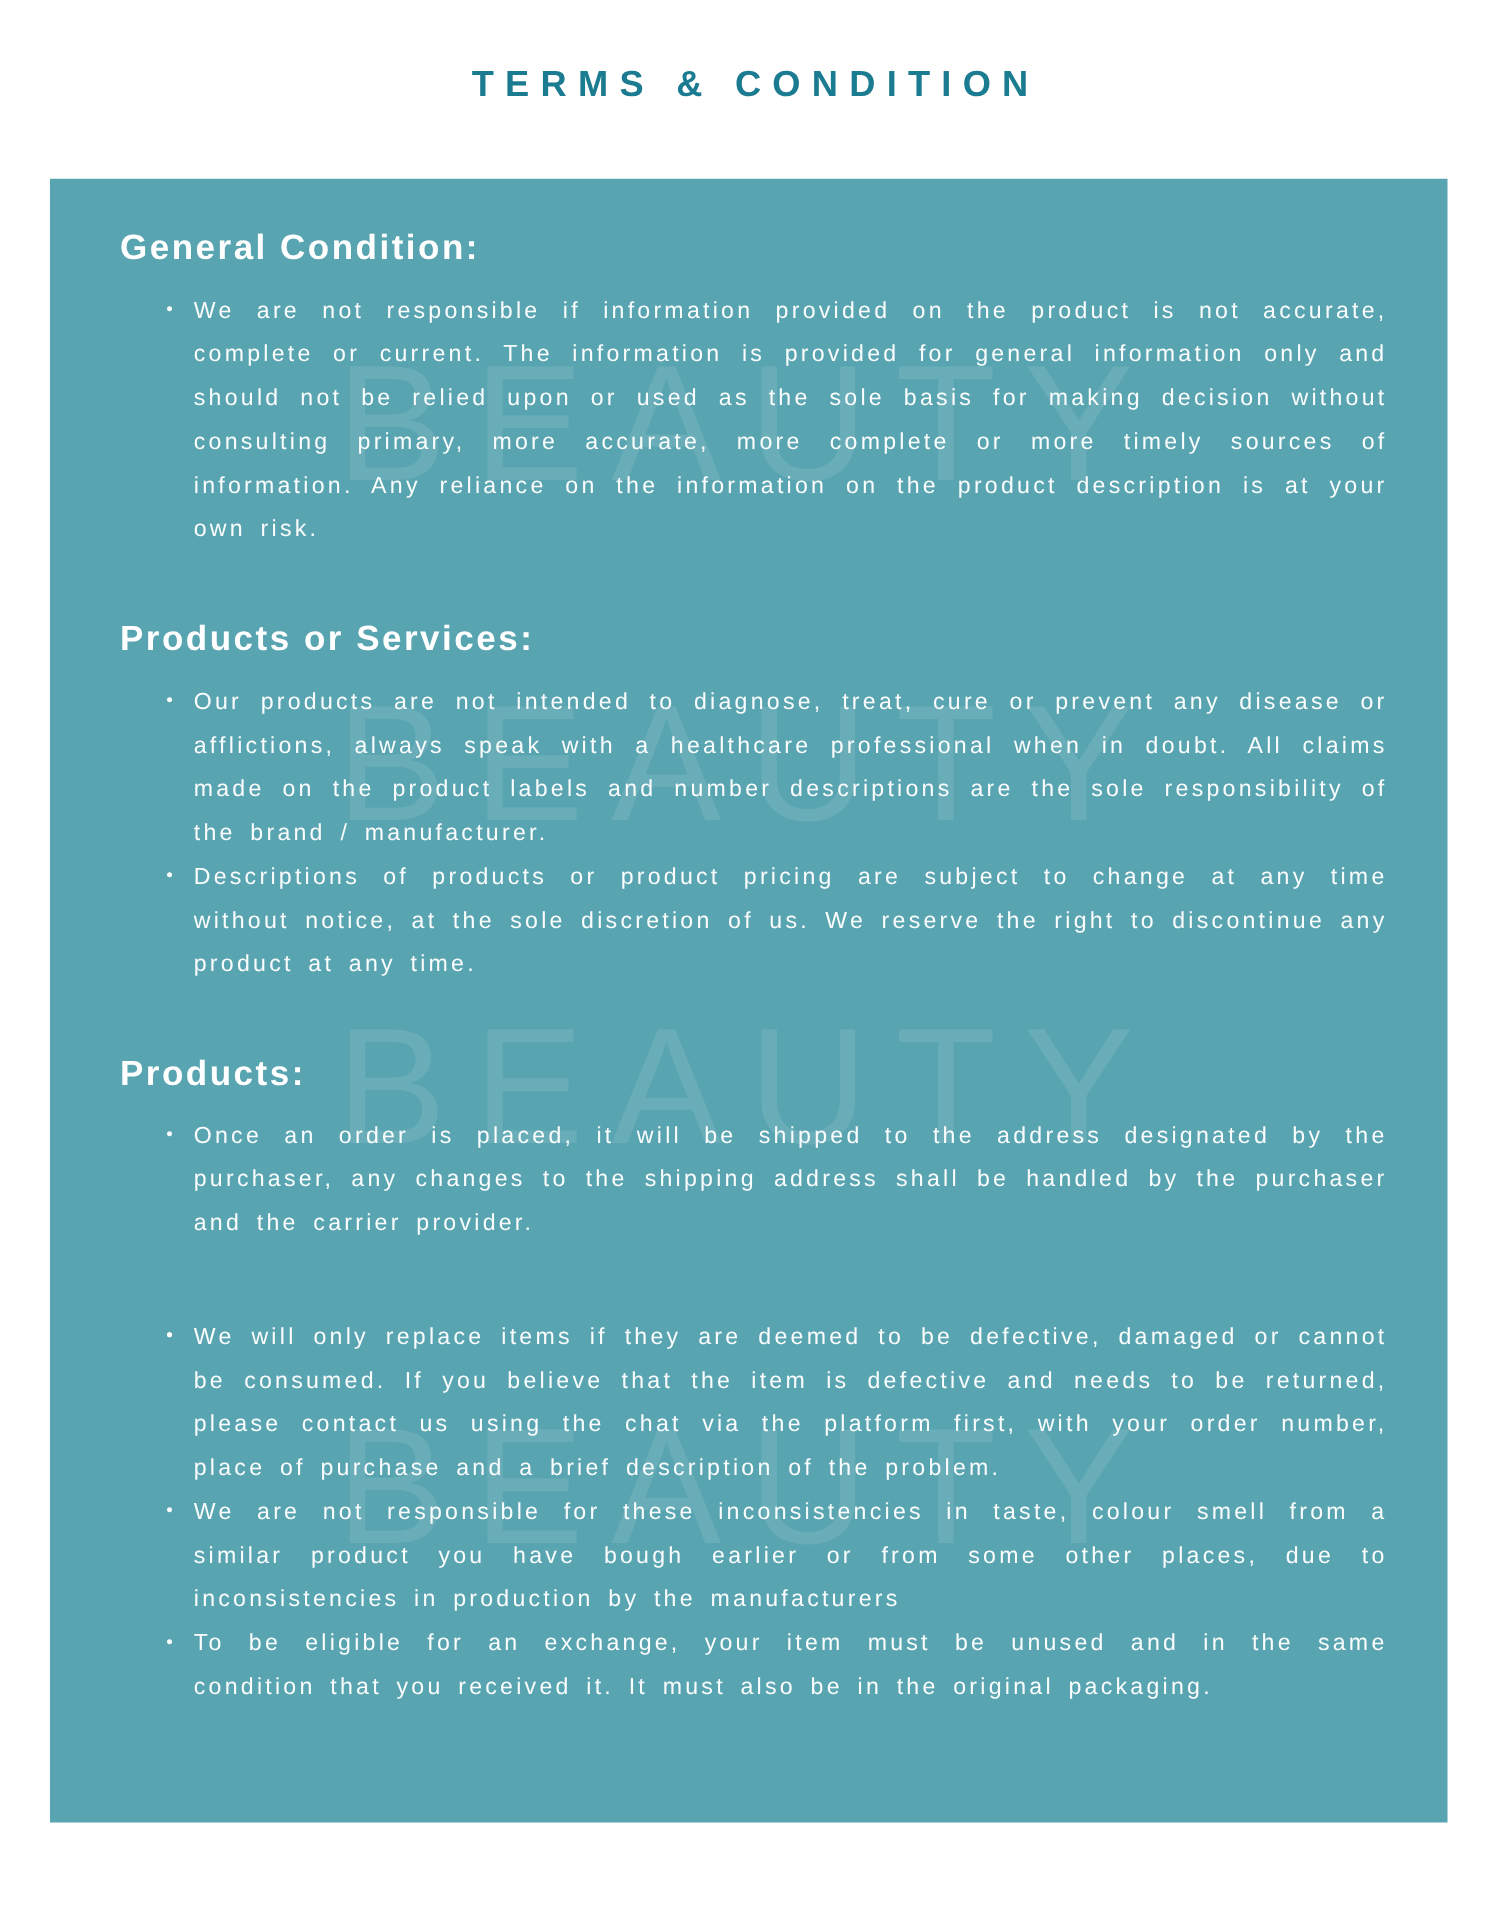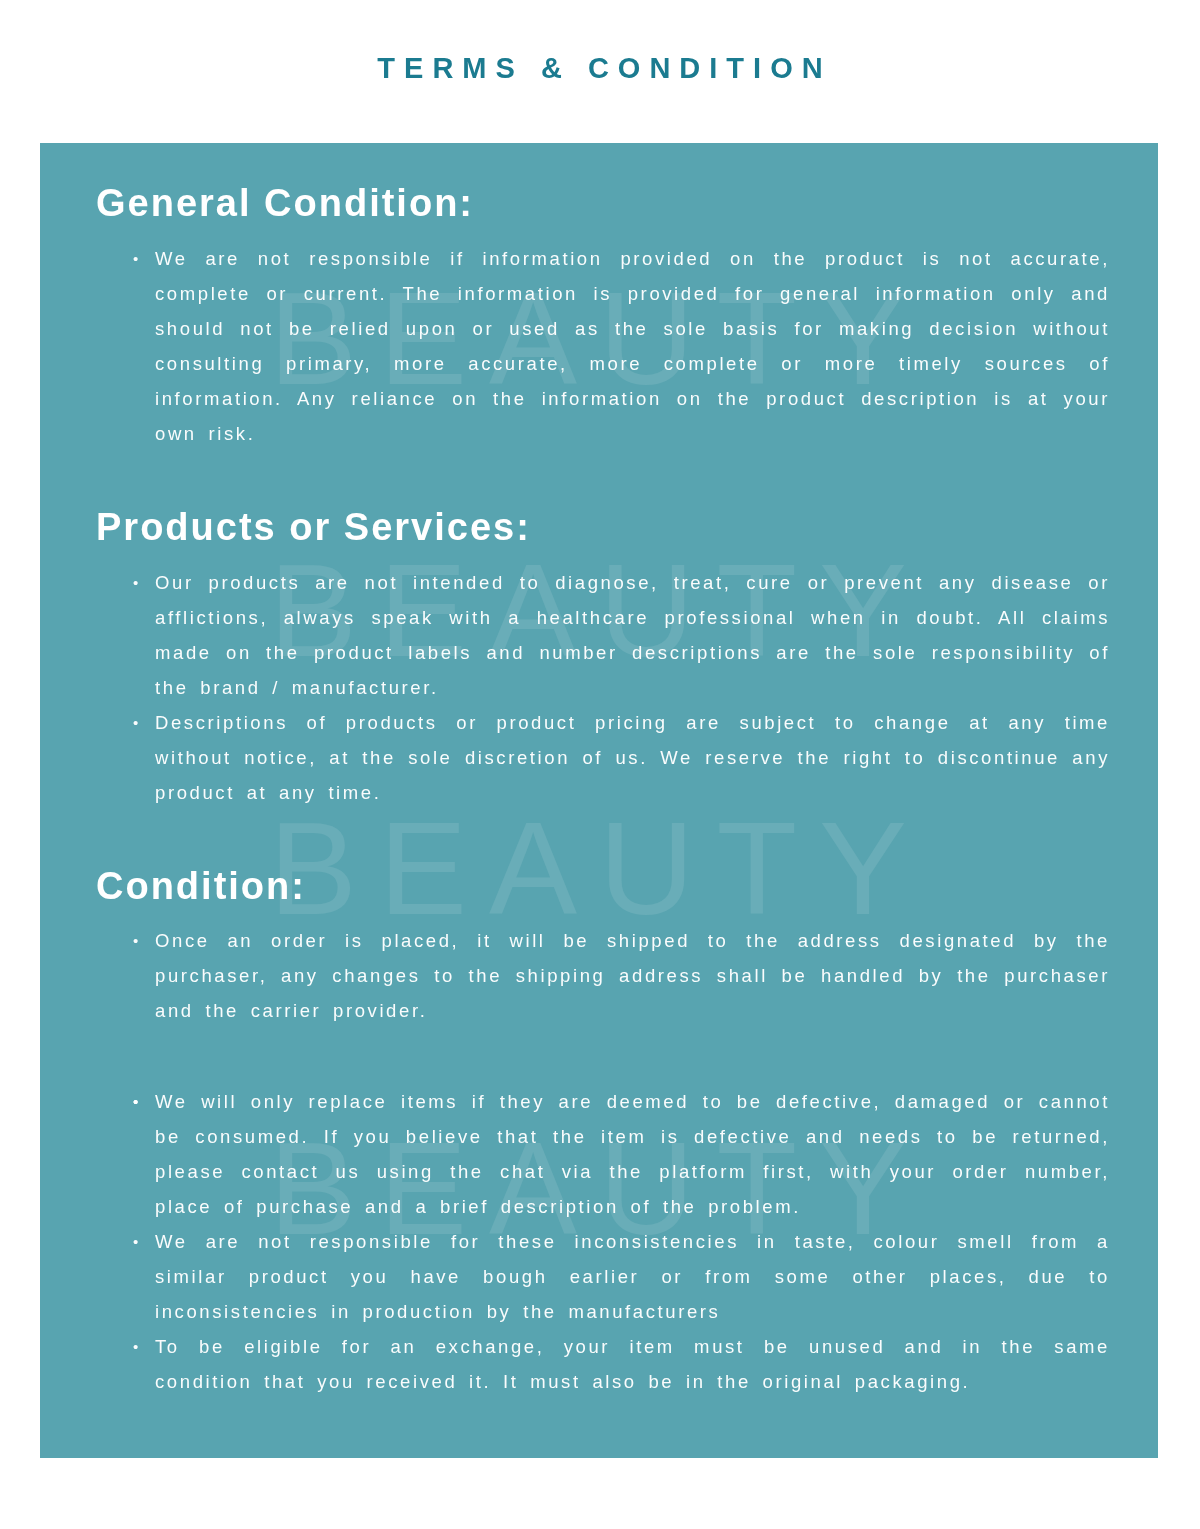--- a/index.html
+++ b/index.html
@@ -57,21 +57,21 @@
   }
   .wm-1{top:130px;}
   .wm-2{top:402px;}
   .wm-3{top:660px;}
   .wm-4{top:980px;}
   #sections{position:relative; z-index:1;}
   .section{margin:0;}
   .section + .section{margin-top:56px;}
   .section-heading{
     color:var(--text);
-    font-size:38px;
+    font-size:28px;
     font-weight:700;
     letter-spacing:2px;
     margin:0 0 16px 0;
     line-height:1.1;
   }
   ul.bullets{
     list-style:none;
     margin:0 0 0 37px;
     padding:0;
   }
@@ -118,21 +118,21 @@
   <section class="section">
     <h2 class="section-heading">Products or Services:</h2>
     <ul class="bullets">
   <li class="bullet"><span class="dot">•</span><span class="btxt">Our products are not intended to diagnose, treat, cure or prevent any disease or afflictions, always speak with a healthcare professional when in doubt. All claims made on the product labels and number descriptions are the sole responsibility of the brand / manufacturer.</span></li>
 
   <li class="bullet"><span class="dot">•</span><span class="btxt">Descriptions of products or product pricing are subject to change at any time without notice, at the sole discretion of us. We reserve the right to discontinue any product at any time.</span></li>
 </ul>
   </section>
 
   <section class="section">
-    <h2 class="section-heading">Condition:</h2>
+    <h2 class="section-heading">Products:</h2>
     <ul class="bullets">
   <li class="bullet"><span class="dot">•</span><span class="btxt">Once an order is placed, it will be shipped to the address designated by the purchaser, any changes to the shipping address shall be handled by the purchaser and the carrier provider.</span></li>
 </ul>
   </section>
 
   <section class="section">
     <ul class="bullets">
   <li class="bullet"><span class="dot">•</span></li>
 
   <li class="bullet"><span class="dot">•</span><span class="btxt">We will only replace items if they are deemed to be defective, damaged or cannot be consumed. If you believe that the item is defective and needs to be returned, please contact us using the chat via the platform first, with your order number, place of purchase and a brief description of the problem.</span></li>

